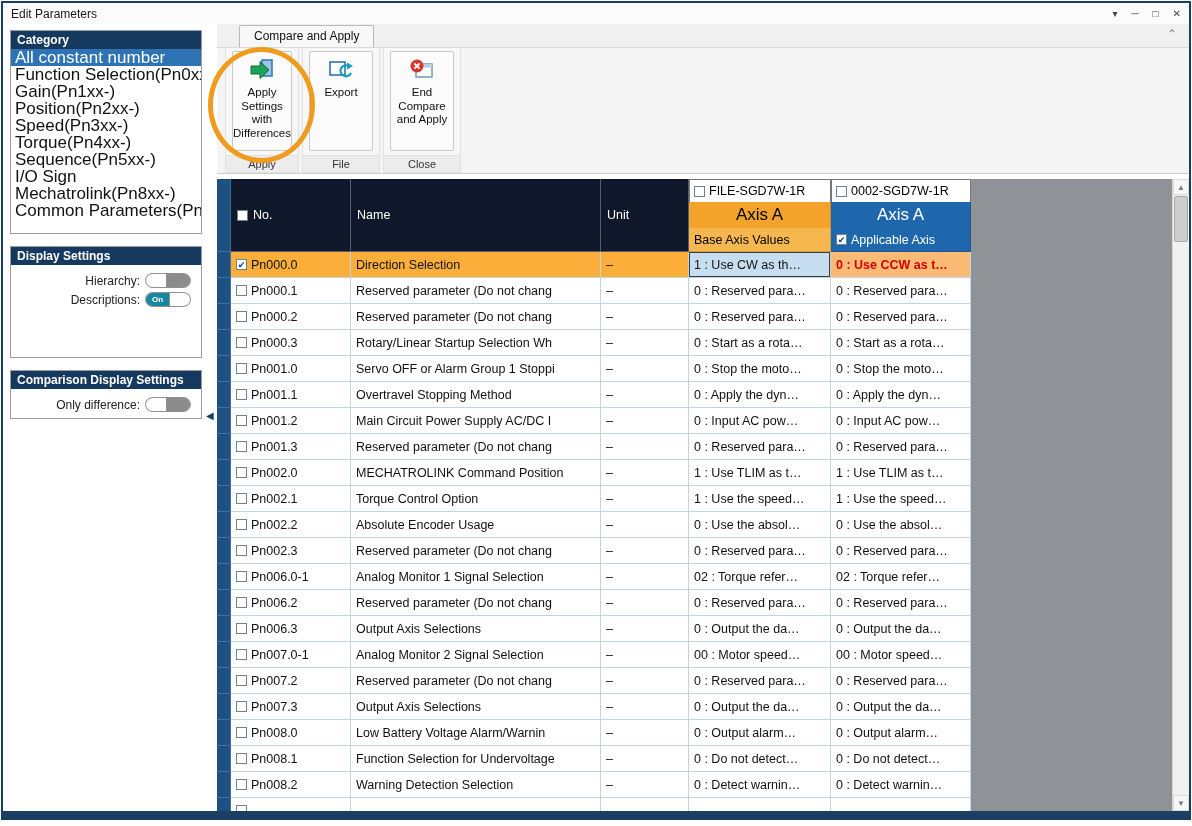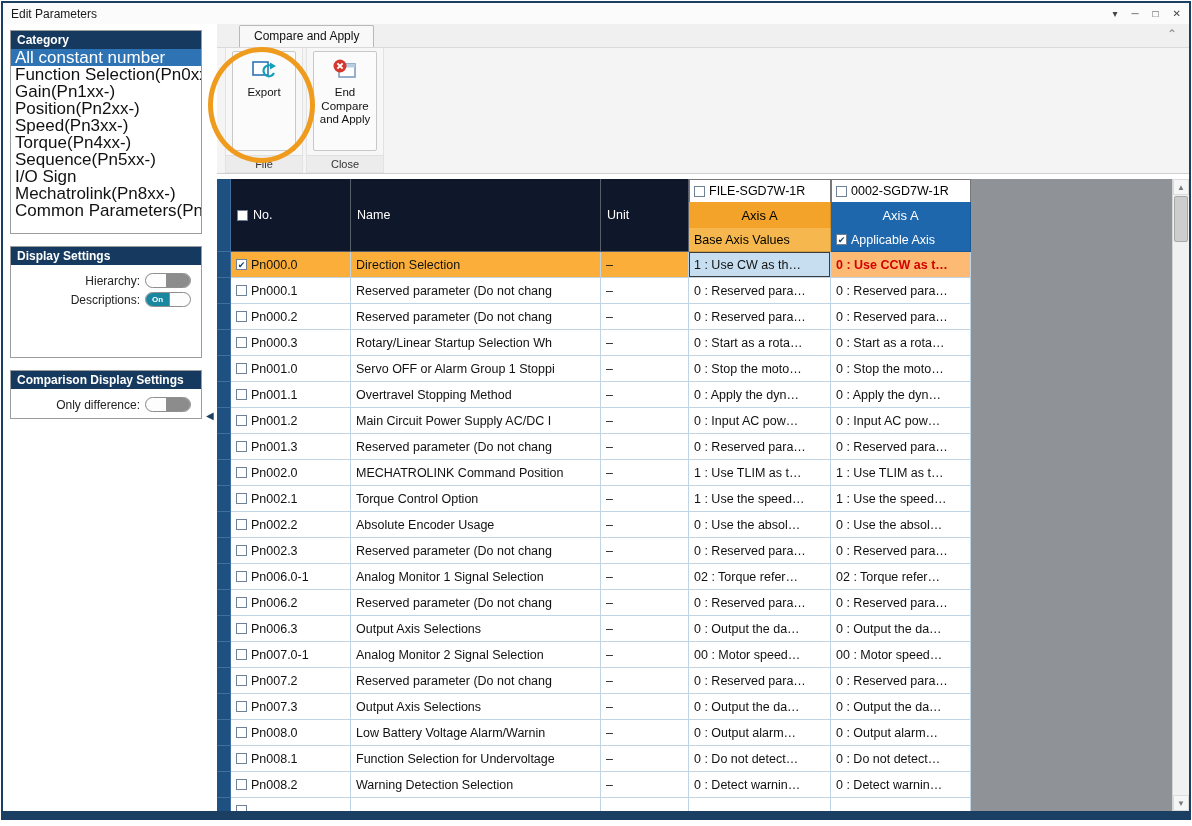--- a/index.html
+++ b/index.html
@@ -57,21 +57,21 @@
   .table-wrap { flex: 1; background: #fff; padding-top: 5px; display: flex; overflow: hidden; }
   .table-area { flex: 1; position: relative; background: #8f9296; overflow: hidden; }
   .grid { position: absolute; left: 0; top: 0; width: 754px; }
   .thead, .tr { display: flex; }
   .gutter-cell { width: 14px; flex: none; background: #1e5181; border-right: 1px solid #3f6f9e; border-bottom: 1px solid #3f6f9e; }
   .th-gutter { height: 73px; }
   .c-no { width: 120px; } .c-name { width: 250px; } .c-unit { width: 88px; } .c-file { width: 142px; } .c-device { width: 140px; }
   .th { flex: none; background: #0f172a; color: #fff; font-size: 12.5px; display: flex; align-items: center; gap: 5px; padding: 0 6px; border-right: 1px solid rgba(255,255,255,.3); border-bottom: 1px solid rgba(255,255,255,.3); height: 73px; }
   .hstack { flex: none; display: flex; flex-direction: column; justify-content: flex-end; }
   .t1 { height: 23px; background: #fff; color: #000; display: flex; align-items: center; gap: 4px; padding: 0 4px; font-size: 12.5px; border: 1px solid #777; border-bottom: none; white-space: nowrap; overflow: hidden; }
-  .t2 { height: 26px; display: flex; align-items: center; justify-content: center; font-size: 13px; border-right: 1px solid rgba(0,0,0,.15); }
+  .t2 { height: 26px; display: flex; align-items: center; justify-content: center; font-size: 17px; border-right: 1px solid rgba(0,0,0,.15); }
   .t3 { height: 24px; display: flex; align-items: center; gap: 4px; padding: 8px 5px; font-size: 12.5px; border-right: 1px solid rgba(0,0,0,.15); border-bottom: 1px solid rgba(0,0,0,.15); white-space: nowrap; overflow: hidden; }
   .orange  { background: #f3a32a; color: #000; }
   .orange2 { background: #f6b84e; color: #000; }
   .blue    { background: #1f67ad; color: #fff; }
   .blue2   { background: #1f67ad; color: #fff; }
   .tr { height: 26px; background: #fff; }
   .td { flex: none; font-size: 12.5px; display: flex; align-items: center; gap: 4px; padding: 0 5px; border-right: 1px solid #c0d4e4; border-bottom: 1px solid #c0d4e4; white-space: nowrap; overflow: hidden; background: #fff; }
   .tr.selected .td { background: #fbaf3a; }
   .tr.selected .c-file.sel { background: #c6def0; box-shadow: inset 0 0 0 1px #3c3c3c; }
   .tr.selected .c-device { background: #fdba74; }
@@ -156,20 +156,34 @@
     </div>
 
     <div class="main">
 
       <div class="tabbar">
         <div class="tab">Compare and Apply</div>
         <span class="ribbon-collapse">⌃</span>
       </div>
 
       <div class="ribbon">
+        <div class="rgroup">
+          <div class="rbtns">
+            <button class="rbtn">
+              <span class="ricon">
+                <svg width="26" height="26" viewBox="0 0 26 26">
+                  <rect x="13" y="3" width="10" height="16" fill="#9fc3e2" stroke="#2e74b5" stroke-width="1.5"></rect>
+                  <path d="M2 9 h9 v-4.5 l9 8.5 -9 8.5 v-4.5 h-9 z" fill="#1fa05a" stroke="#0c6e3a"></path>
+                </svg>
+              </span>
+              <span class="rlabel">Apply Settings with Differences</span>
+            </button>
+          </div>
+          <div class="rgroup-label">Apply</div>
+        </div>
 
         <div class="rgroup">
           <div class="rbtns">
             <button class="rbtn wide">
               <span class="ricon">
                 <svg width="26" height="26" viewBox="0 0 26 26">
                   <rect x="2" y="5" width="15" height="13" fill="#ffffff" stroke="#2e74b5" stroke-width="1.6"></rect>
                   <path d="M22 10 a5.5 5.5 0 1 0 1 6" fill="none" stroke="#12a0b8" stroke-width="2.2"></path>
                   <polygon points="19,5.5 25,9 19,12.5" fill="#12a0b8"></polygon>
                 </svg>

